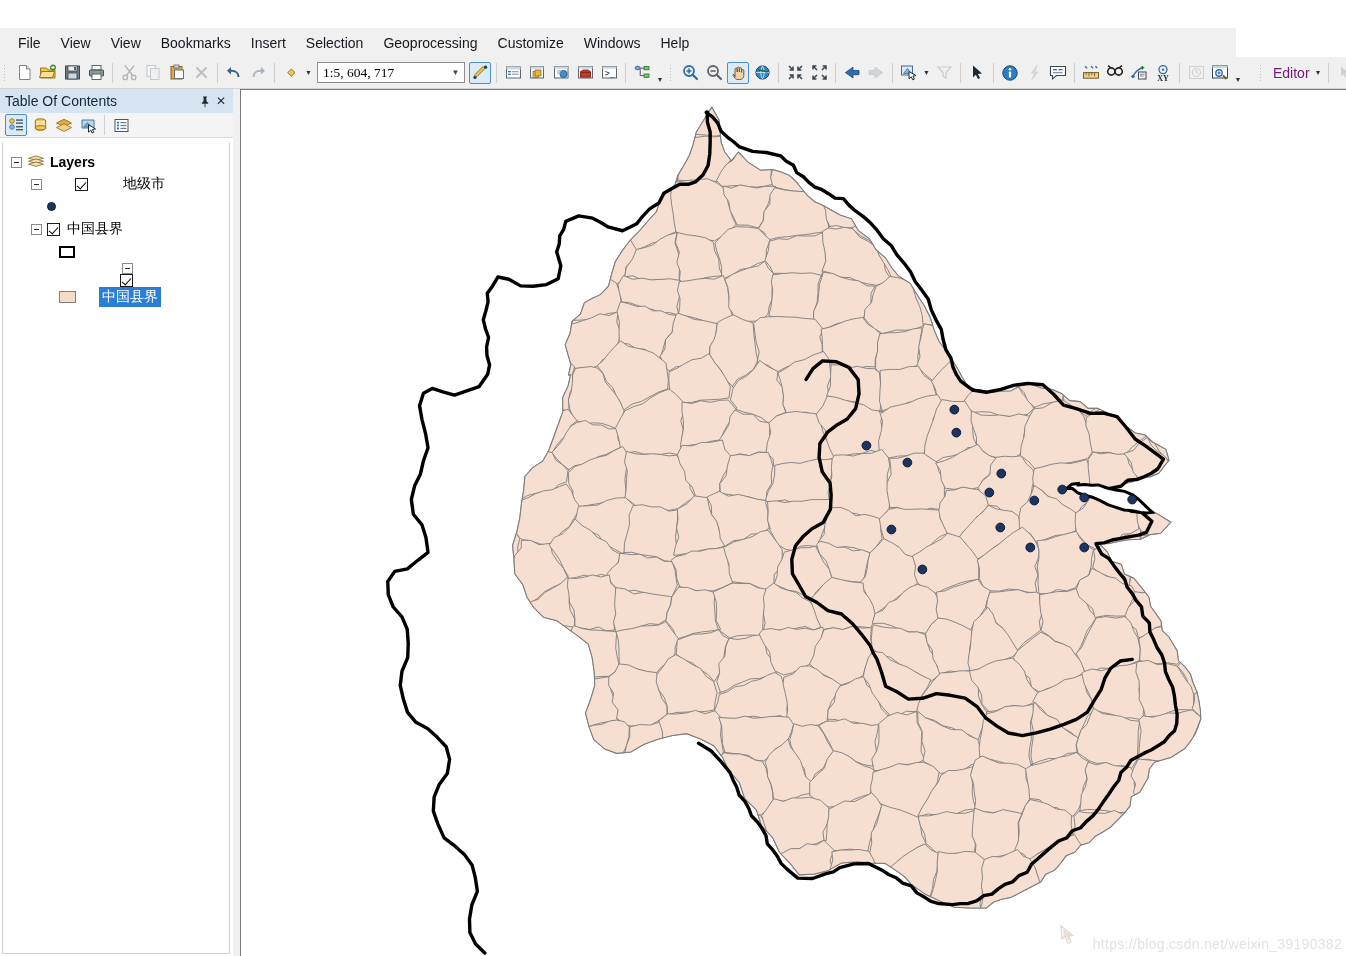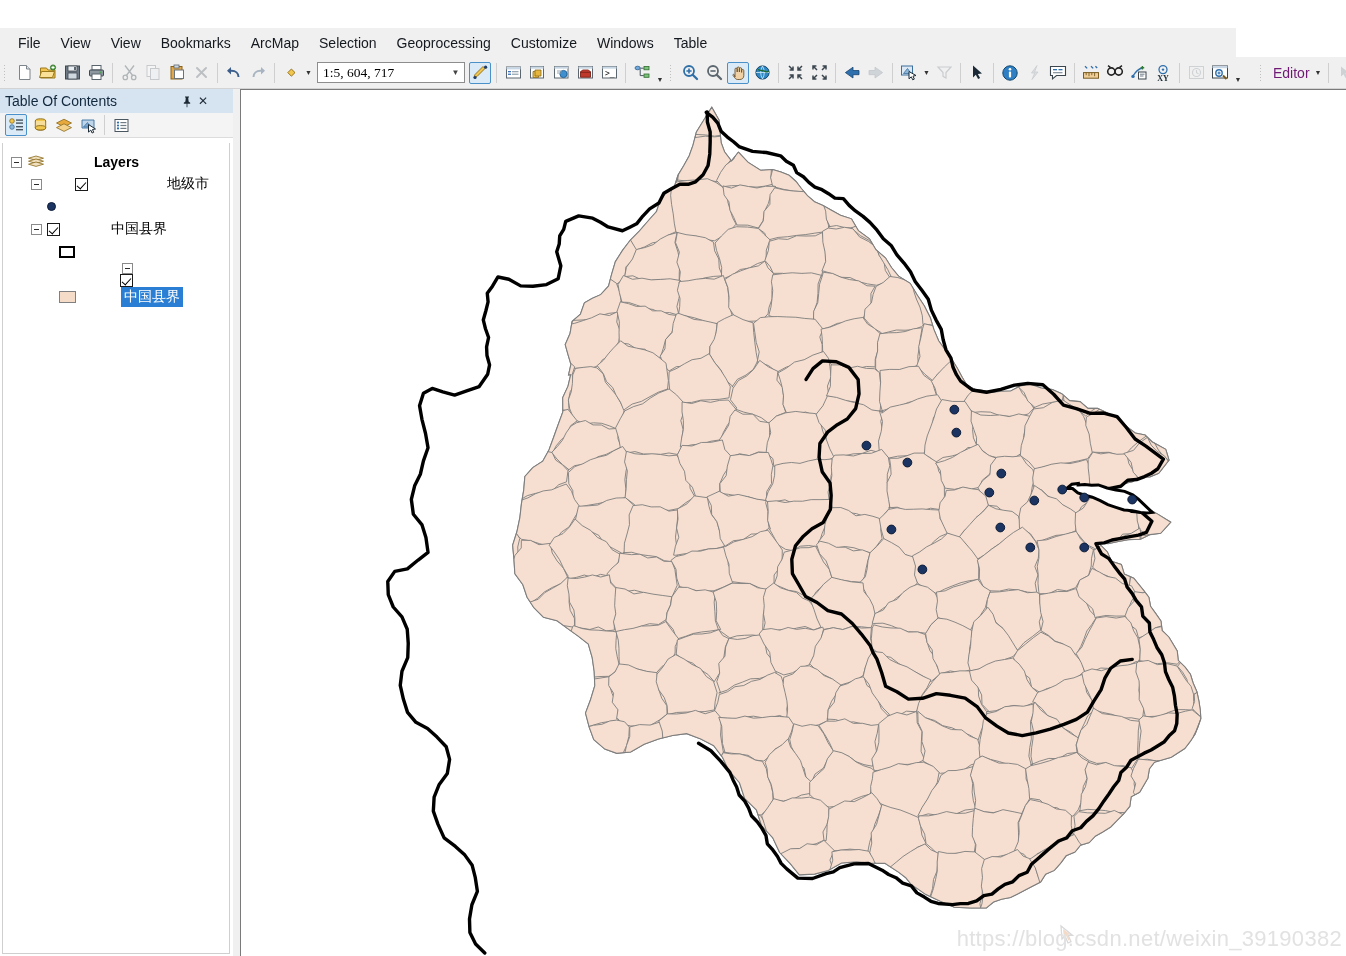--- a/index.html
+++ b/index.html
@@ -85,21 +85,21 @@
   }
   .tbtn.dim { opacity: .38; }
 
   
   #toc {
     position: absolute; left: 0; top: 89px; width: 233px; height: 867px;
     background: #ffffff;
   }
   #toc-header {
     height: 24px; background: #d6e4f2;
-    display: flex; align-items: center; padding: 0 22px 0 5px;
+    display: flex; align-items: center; padding: 0 4px 0 5px;
   }
   #toc-title { flex: 1; font-size: 14px; color: #12283d; white-space: nowrap; }
   .hdr-btn { width: 16px; height: 16px; display:flex; align-items:center; justify-content:center;
              color: #1d2a35; font-size: 12px; cursor: default; }
   #toc-toolbar {
     height: 25px; background: #f4f4f4; border-bottom: 1px solid #dcdcdc;
     display: flex; align-items: center; padding-left: 4px;
   }
   #toc-tree {
     position: absolute; left: 2px; top: 54px; right: 3px; bottom: 2px;
@@ -116,21 +116,21 @@
   }
   .cbox {
     width: 13px; height: 13px; border: 1.4px solid #1a1a1a; background: #fff;
     margin-right: 7px; flex: none; position: relative;
   }
   .cbox:after {
     content: ""; position: absolute; left: 3px; top: 1px; width: 4px; height: 8px;
     border: solid #000; border-width: 0 1.7px 1.7px 0; transform: rotate(42deg);
   }
   .layers-icon { width: 18px; height: 14px; margin-right: 5px; flex: none; }
-  .lbl { font-size: 14px; color: #000; white-space: nowrap; margin-left: 44px; }
+  .lbl { font-size: 14px; color: #000; white-space: nowrap; }
   .lbl.bold { font-weight: bold; }
   .lbl.sel { background: #2a7fd4; color: #fff; padding: 1px 3px; }
   .symrow { display: flex; align-items: center; height: 23px; padding-left: 38px; }
   .sym-point { width: 9px; height: 9px; border-radius: 50%; background: #1c3461; border: 1px solid #0d1c38; }
   .sym-hollow { width: 16px; height: 12px; border: 2.2px solid #000; background: #fff; }
   .sym-fill { width: 17px; height: 12px; background: #f5dcc9; border: 1px solid #808080; }
 
   
   #splitter {
     position: absolute; left: 233px; top: 89px; width: 7px; height: 867px;
@@ -139,42 +139,42 @@
 
   
   #mapwrap {
     position: absolute; left: 240px; top: 89px; width: 1106px; height: 867px;
     background: #ffffff; border-left: 1px solid #7a7a7a; border-top: 1px solid #7a7a7a;
     overflow: hidden;
   }
   #mapsvg { display: block; width: 100%; height: 100%; }
   #watermark {
     position: absolute; right: 4px; bottom: 4px;
-    font-size: 22px; color: #e2e2e2; letter-spacing: .3px;
+    font-size: 14px; color: #e2e2e2; letter-spacing: .3px;
     white-space: nowrap; user-select: none;
   }
   #wm-hand { position: absolute; right: 263px; bottom: 6px; width: 26px; height: 26px; }
 </style>
 </head>
 <body>
 
 <div id="app">
 
 
   <div id="menubar">
     <div class="menu-item">File</div>
     <div class="menu-item">View</div>
     <div class="menu-item">View</div>
     <div class="menu-item">Bookmarks</div>
-    <div class="menu-item">ArcMap</div>
+    <div class="menu-item">Insert</div>
     <div class="menu-item">Selection</div>
     <div class="menu-item">Geoprocessing</div>
     <div class="menu-item">Customize</div>
     <div class="menu-item">Windows</div>
-    <div class="menu-item">Table</div>
+    <div class="menu-item">Help</div>
   </div>
 
   <div id="toolbar">
 
     <div class="tb-group">
       <div class="grip"></div>
 
       <div class="tbtn">
         <svg width="17" height="17" viewBox="0 0 17 17">
             <path d="M3.5 1.5h7l3.5 3.5v10.5h-10.5z" fill="#fff" stroke="#7d848a" stroke-width="1"></path>

